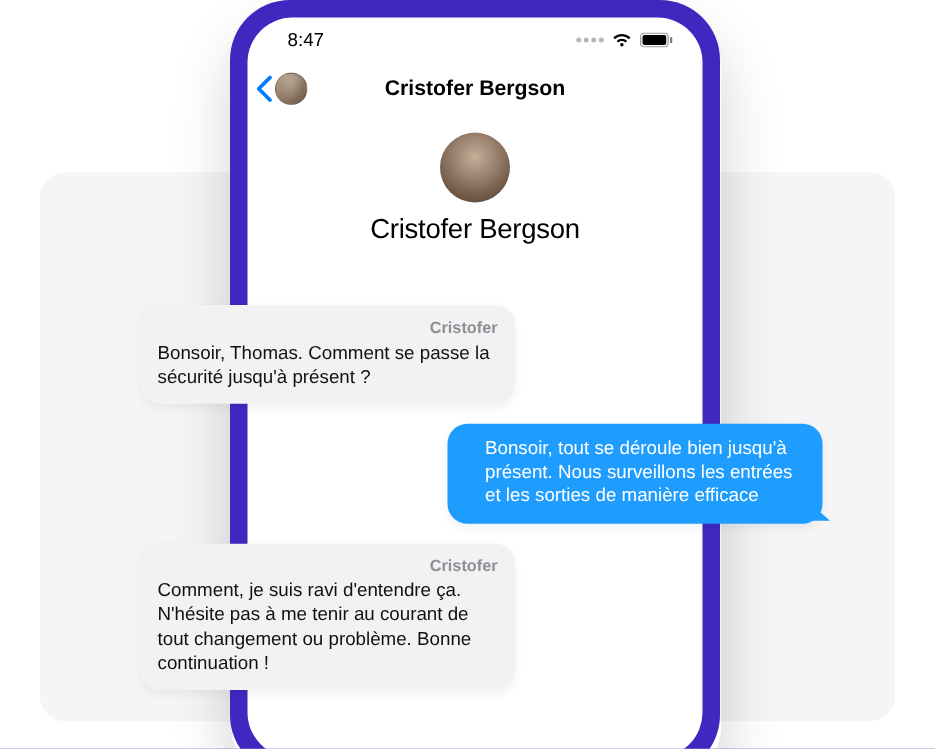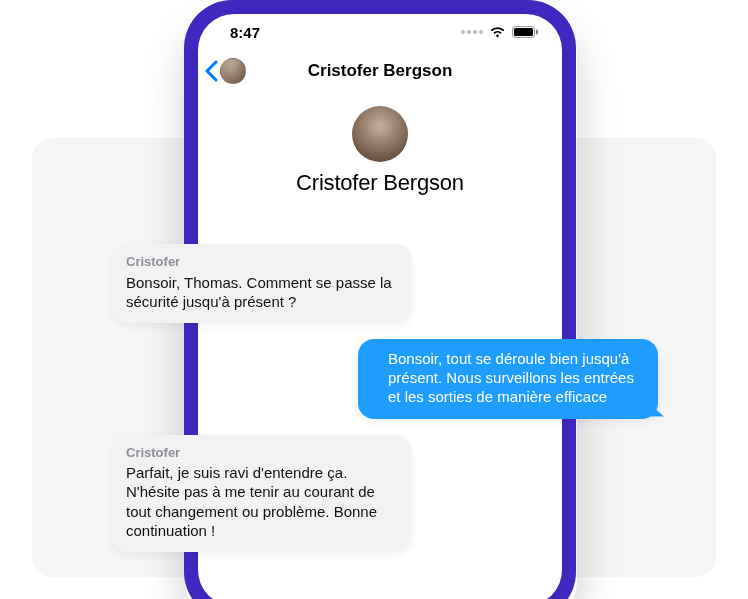--- a/index.html
+++ b/index.html
@@ -50,21 +50,21 @@
     display: flex;
     flex-direction: column;
   }
   .status-bar {
     height: 36px;
     display: flex;
     align-items: center;
     justify-content: space-between;
     padding: 0 24px 0 32px;
     font-size: 15px;
-    font-weight: 700;
+    font-weight: 400;
     color: #000;
   }
   .status-right { display:flex; align-items:center; gap:6px; }
   .dots { display:flex; gap:2px; }
   .dots span { width:4px; height:4px; border-radius:50%; background:#b6b6b6; }
   .wifi, .battery { display:inline-flex; }
   .nav-bar {
     height: 42px;
     display: flex;
     align-items: center;
@@ -132,20 +132,21 @@
     font-size: 15px;
     line-height: 1.28;
     box-shadow: 0 3px 8px rgba(0,0,0,0.06);
     position:relative;
   }
   .bubble-sender{
     font-size:13px;
     font-weight:600;
     color:#8e8e93;
     margin-bottom:2px;
+    text-align:right;
   }
   .incoming {
     align-self: flex-start;
     background: #f2f2f4;
     color: #111;
   }
   .outgoing {
     align-self: flex-end;
     background: #1f9dff;
     color: #fff;
@@ -235,17 +236,17 @@
       <div class="bubble-sender">Cristofer</div>
       <div class="bubble-text">Bonsoir, Thomas. Comment se passe la sécurité jusqu'à présent ?</div>
     </div>
 
     <div class="bubble outgoing">
       <div class="bubble-text">Bonsoir, tout se déroule bien jusqu'à présent. Nous surveillons les entrées et les sorties de manière efficace</div>
     </div>
 
     <div class="bubble incoming last">
       <div class="bubble-sender">Cristofer</div>
-      <div class="bubble-text">Parfait, je suis ravi d'entendre ça. N'hésite pas à me tenir au courant de tout changement ou problème. Bonne continuation !</div>
+      <div class="bubble-text">Comment, je suis ravi d'entendre ça. N'hésite pas à me tenir au courant de tout changement ou problème. Bonne continuation !</div>
     </div>
 
   </div>
 </div>
 
 </body></html>

